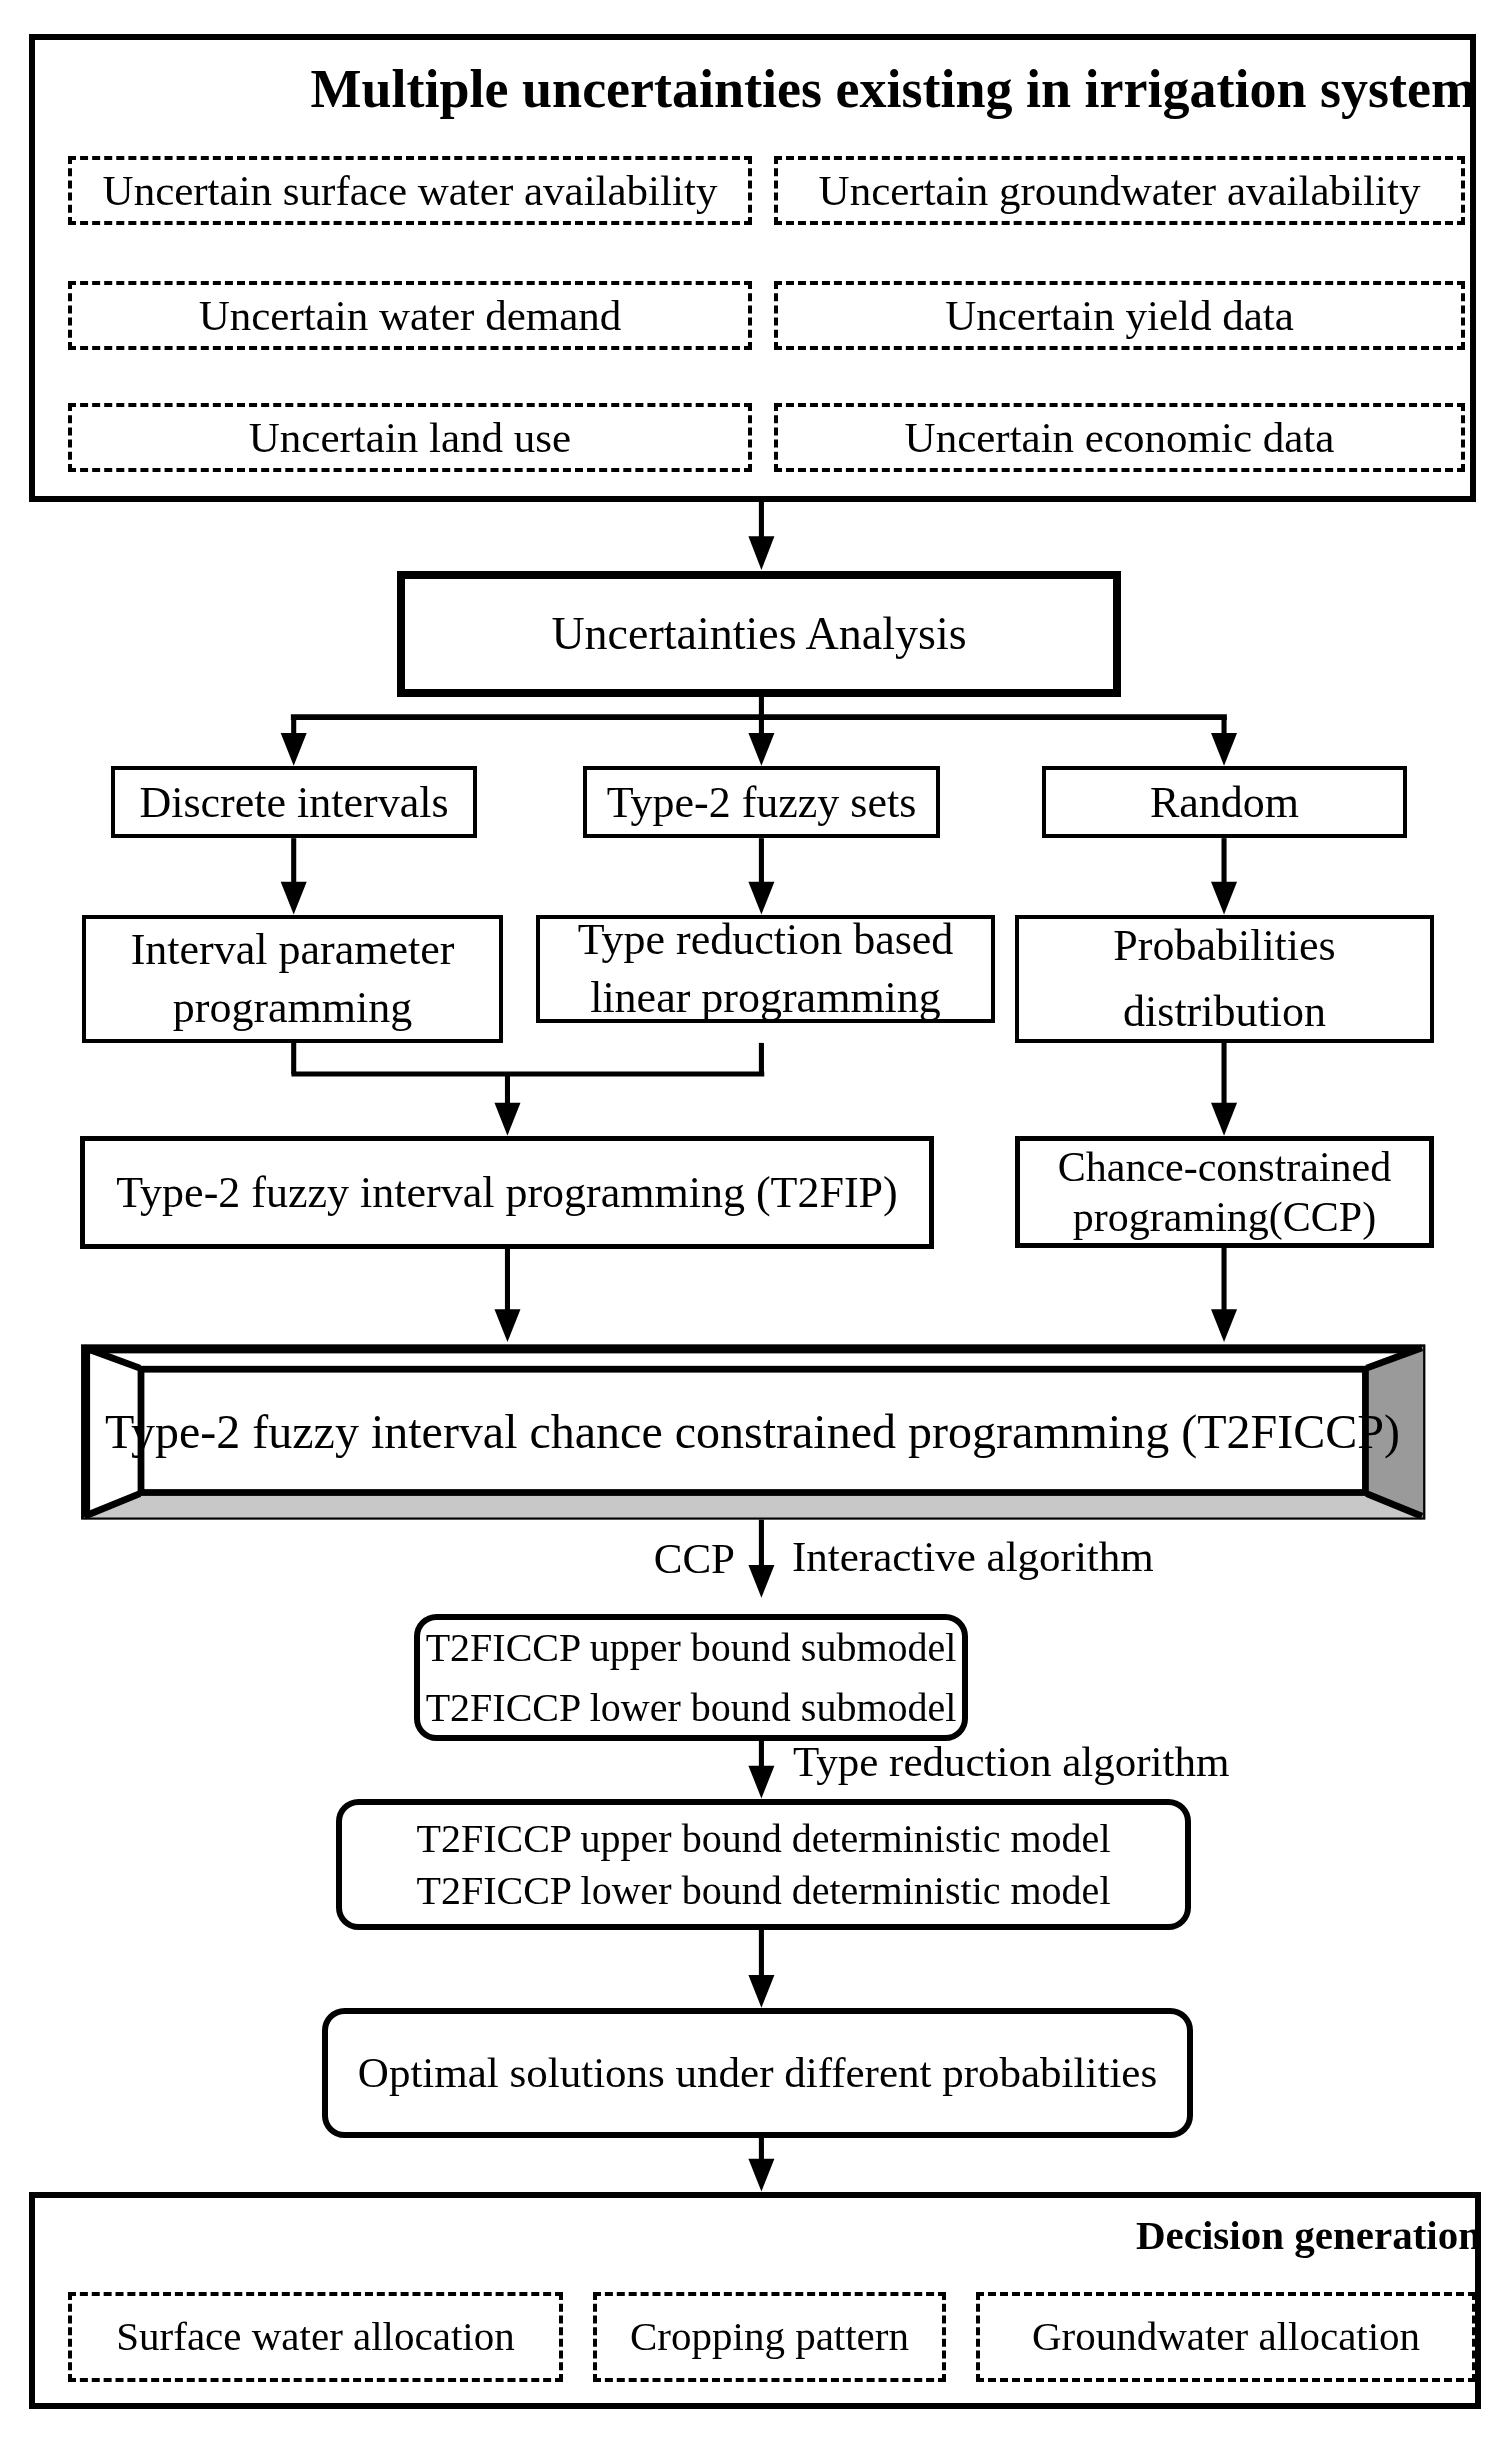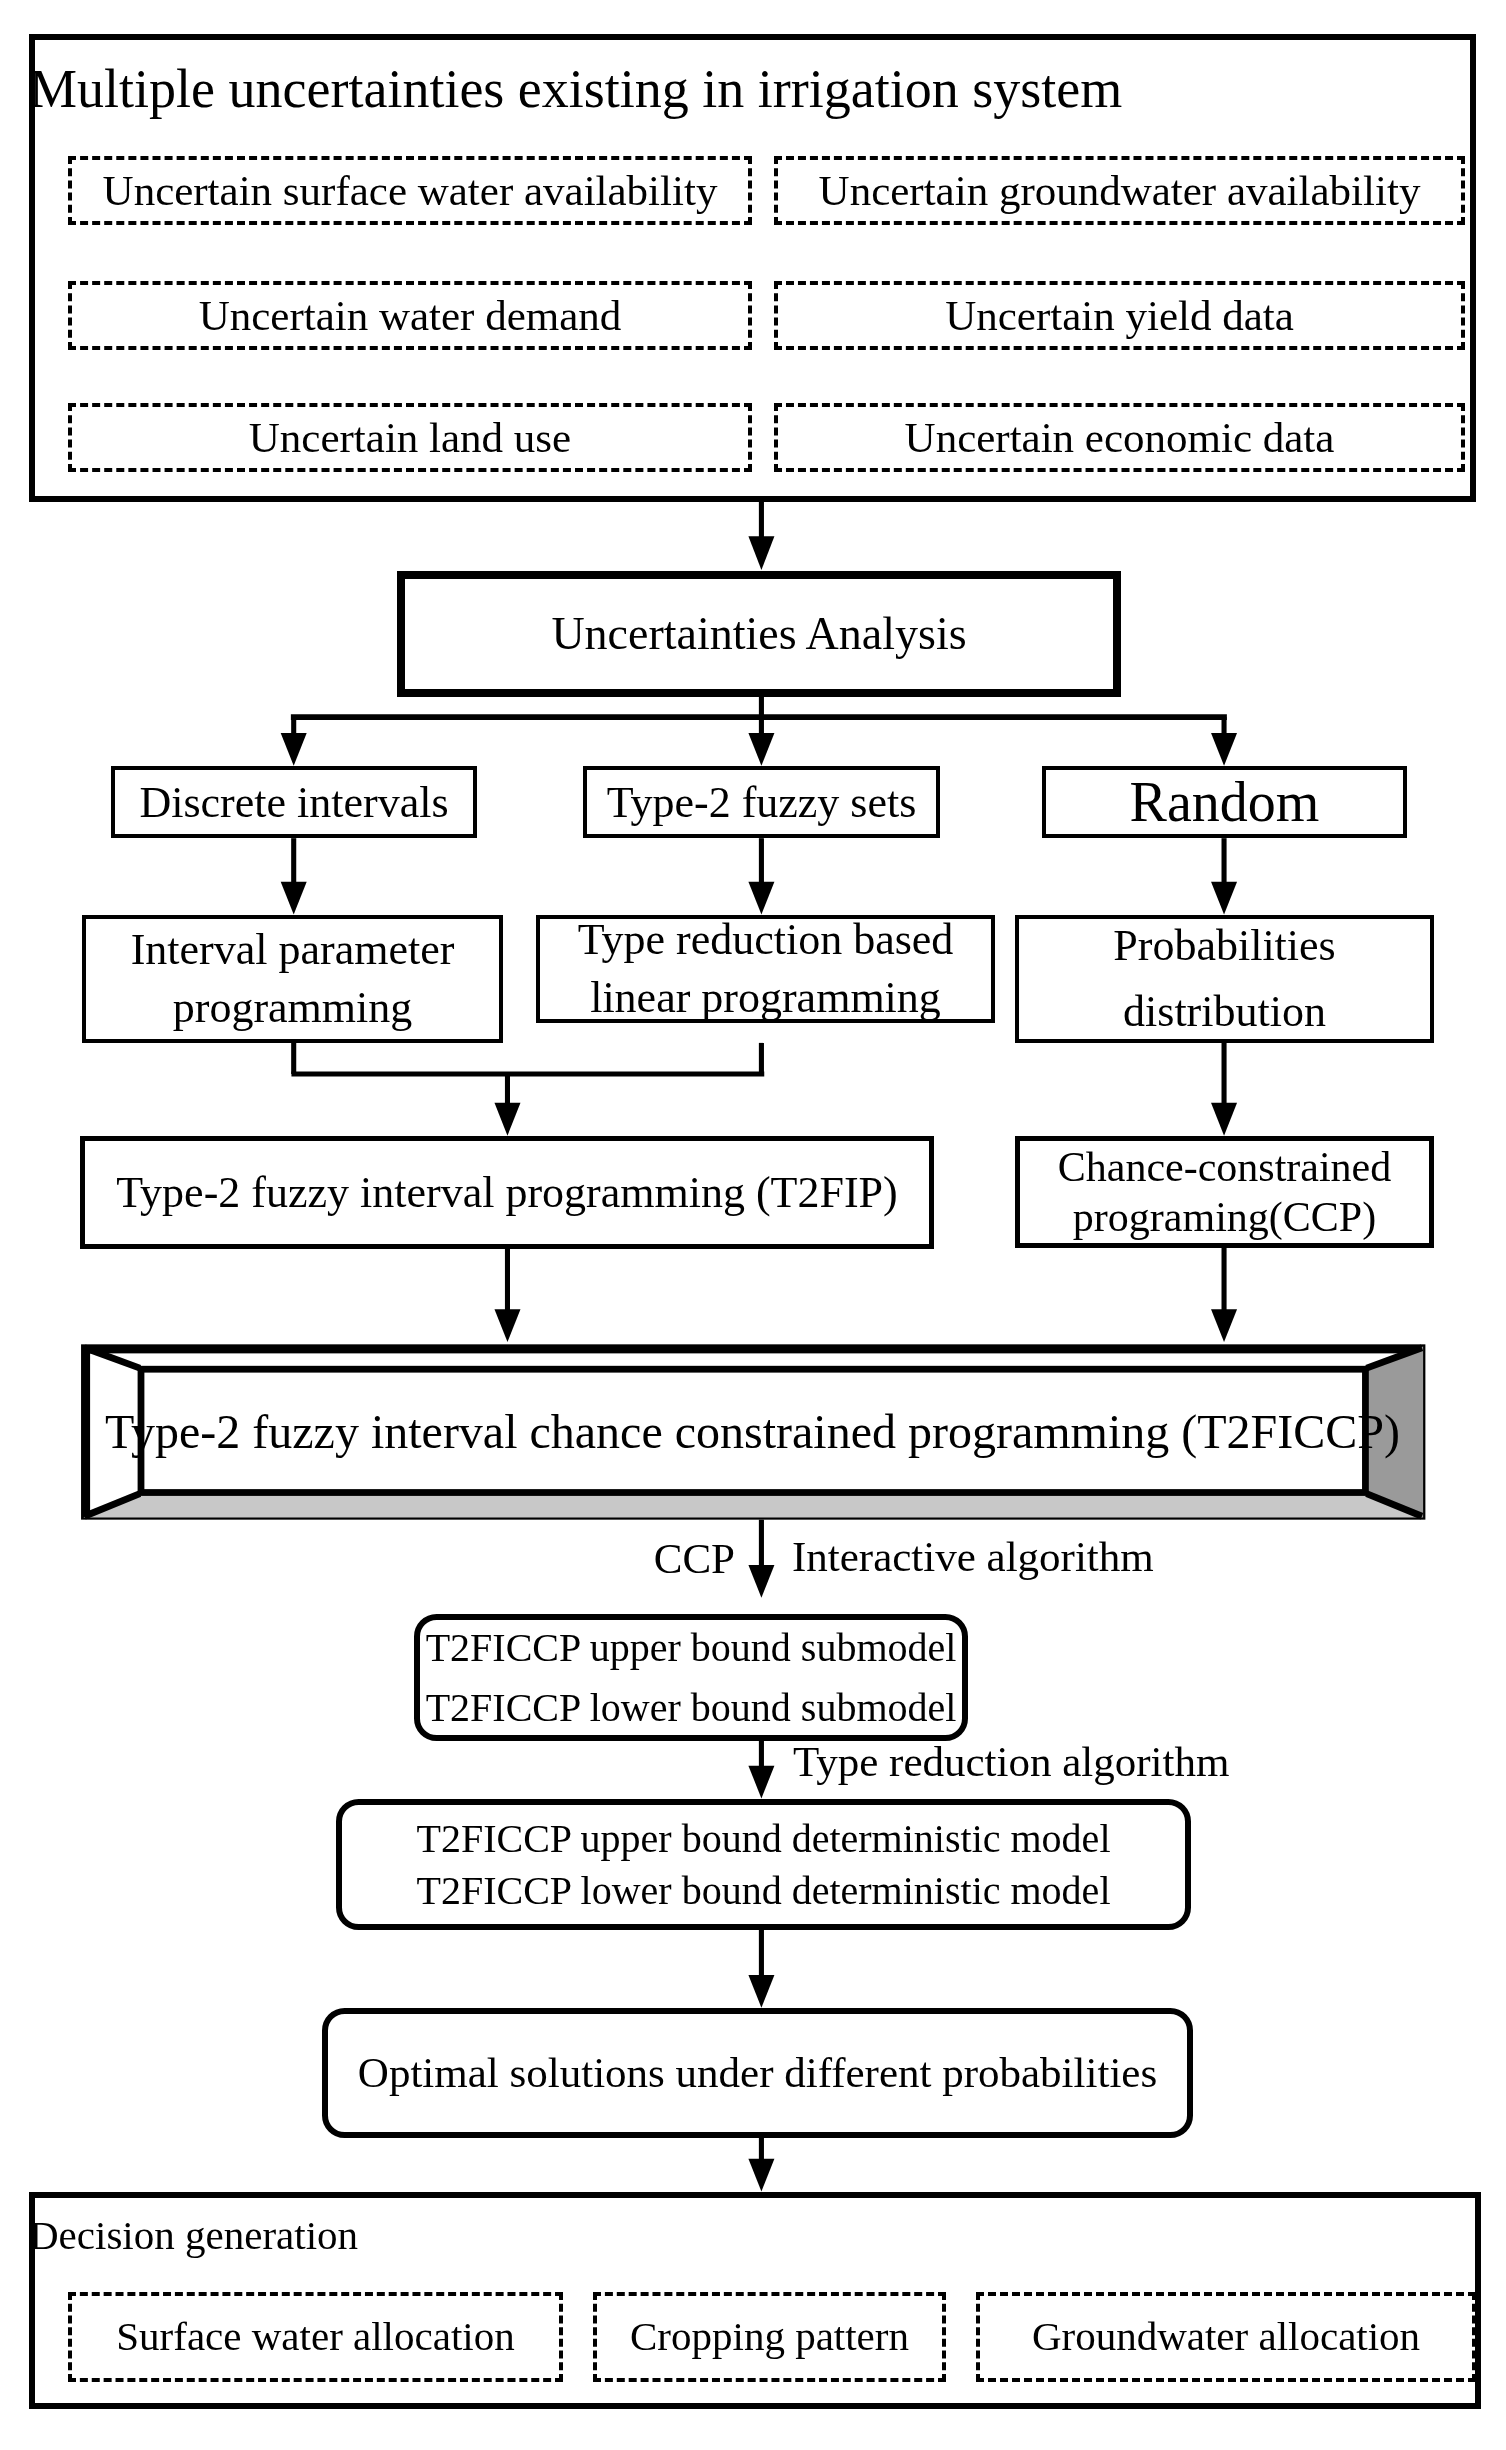--- a/index.html
+++ b/index.html
@@ -10,21 +10,21 @@
   .box{
     position:absolute;box-sizing:border-box;background:#fff;
     border:4.5px solid #000;display:flex;flex-direction:column;
     align-items:center;justify-content:center;text-align:center;line-height:1.25;
   }
   .dashedbox{border:4.5px dashed #000;background:transparent;}
   .round{border-width:6.8px;border-radius:22.6px;}
   .nowrap{white-space:nowrap;}
   .lbl{position:absolute;display:flex;align-items:center;white-space:nowrap;}
   svg{position:absolute;left:0;top:0;}
-  .stitle{position:absolute;text-align:left;}
+  .stitle{position:absolute;text-align:right;font-weight:bold;}
 </style>
 </head>
 <body>
 
 <div id="canvas">
 
   <svg width="1507" height="2450" viewBox="0 0 2664 4332">
 
     <g>
       <line x1="1346" y1="887" x2="1346" y2="960" stroke="#000" stroke-width="9"></line>
@@ -136,21 +136,21 @@
     <div class="nowrap" style="font-size:46px;">Uncertainties Analysis</div>
   </div>
 
   <div class="box" style="left:111px;top:766px;width:366px;height:72px;">
     <div class="nowrap" style="font-size:44px;">Discrete intervals</div>
   </div>
   <div class="box" style="left:583px;top:766px;width:357px;height:72px;">
     <div class="nowrap" style="font-size:44px;">Type-2 fuzzy sets</div>
   </div>
   <div class="box" style="left:1042px;top:766px;width:365px;height:72px;">
-    <div class="nowrap" style="font-size:56px;">Random</div>
+    <div class="nowrap" style="font-size:44px;">Random</div>
   </div>
 
   <div class="box" style="left:82px;top:915px;width:421px;height:128px;line-height:1.32;">
     <div class="nowrap" style="font-size:44px;">Interval parameter</div>
     <div class="nowrap" style="font-size:44px;">programming</div>
   </div>
   <div class="box" style="left:536px;top:915px;width:459px;height:108px;line-height:1.32;">
     <div class="nowrap" style="font-size:44px;">Type reduction based</div>
     <div class="nowrap" style="font-size:44px;">linear programming</div>
   </div>

